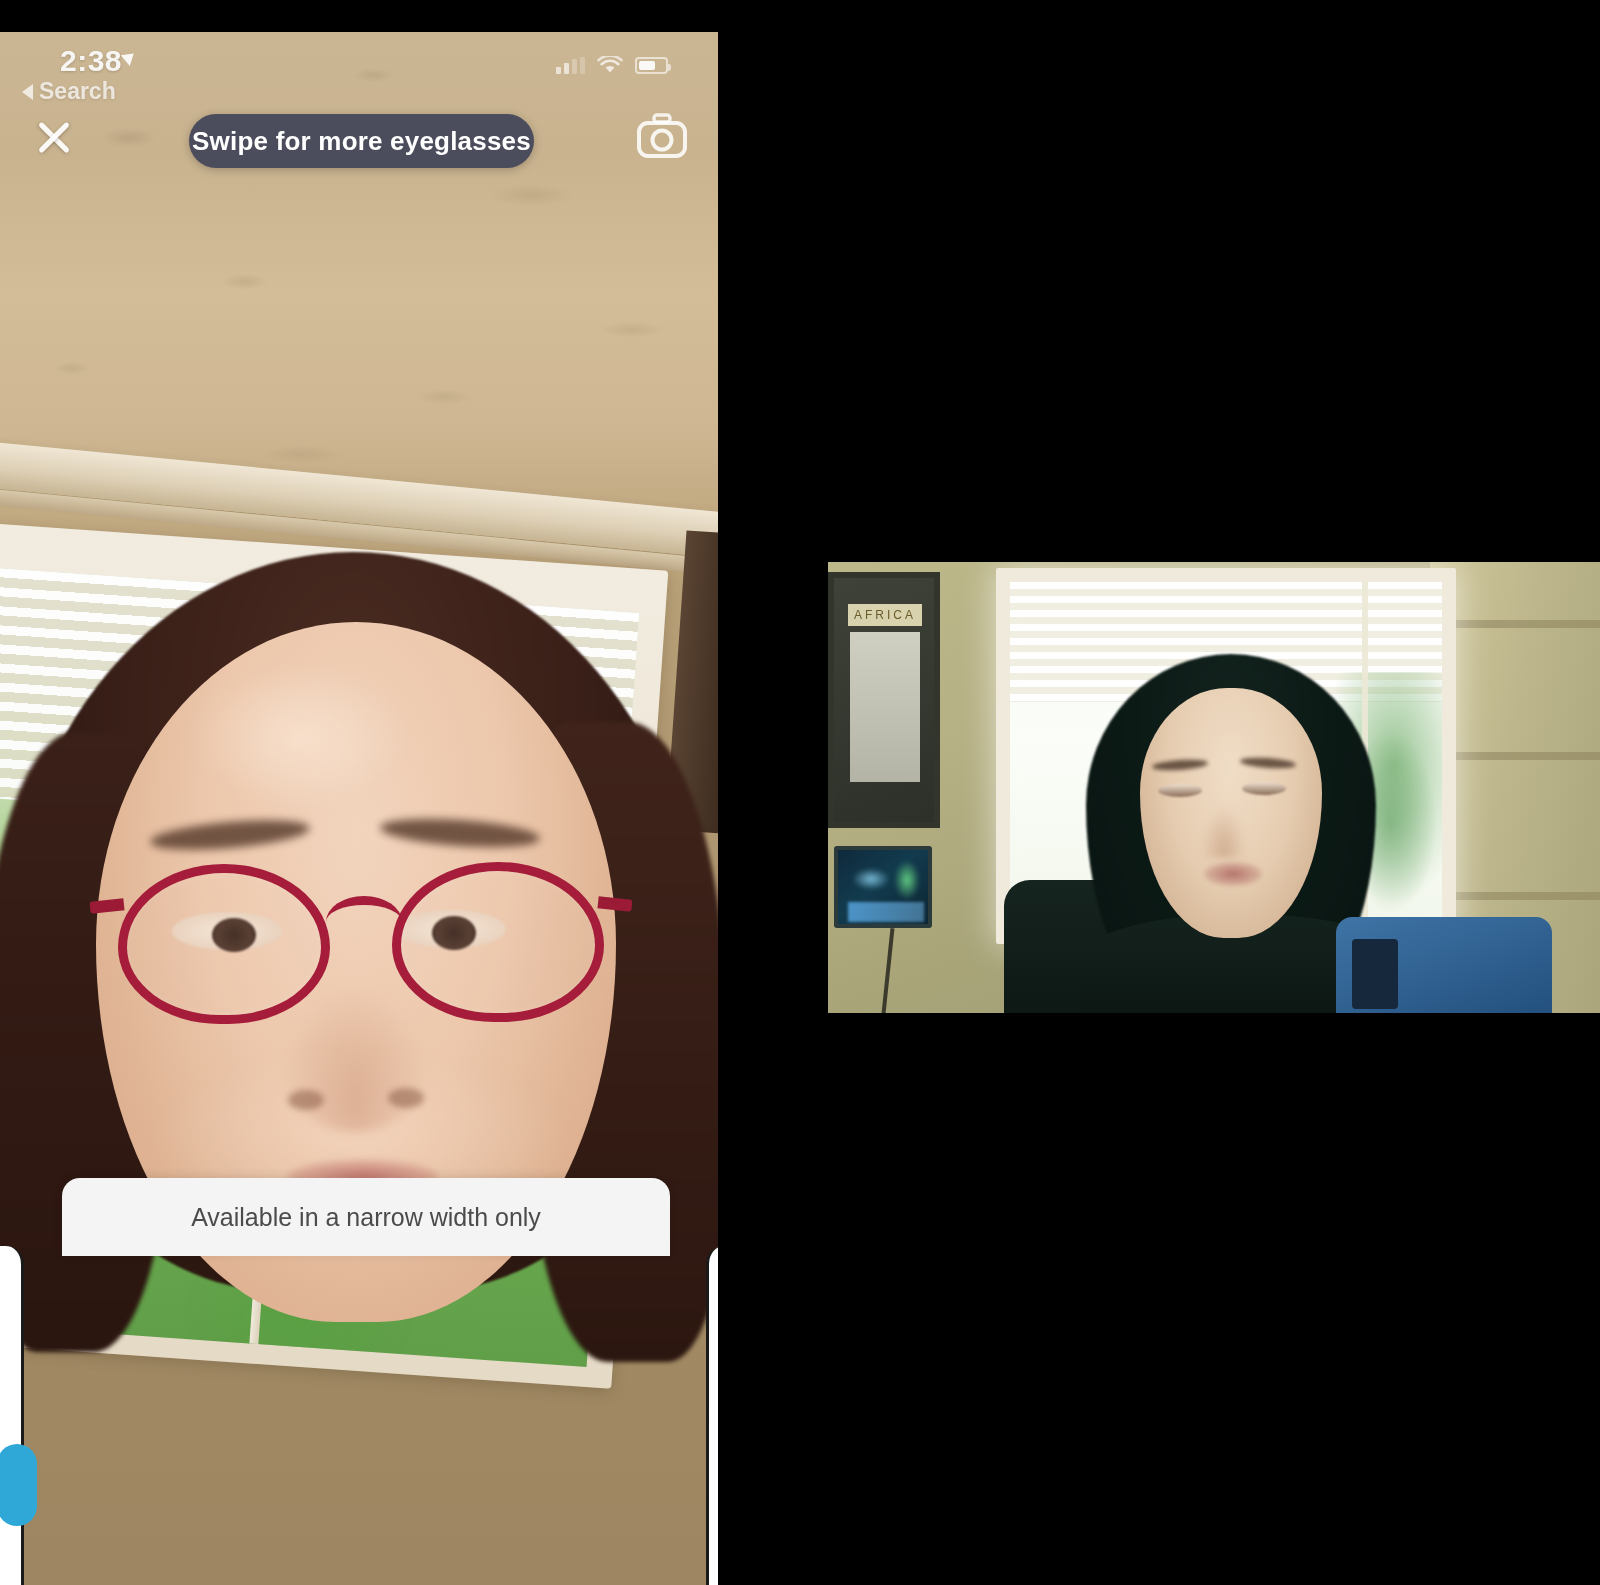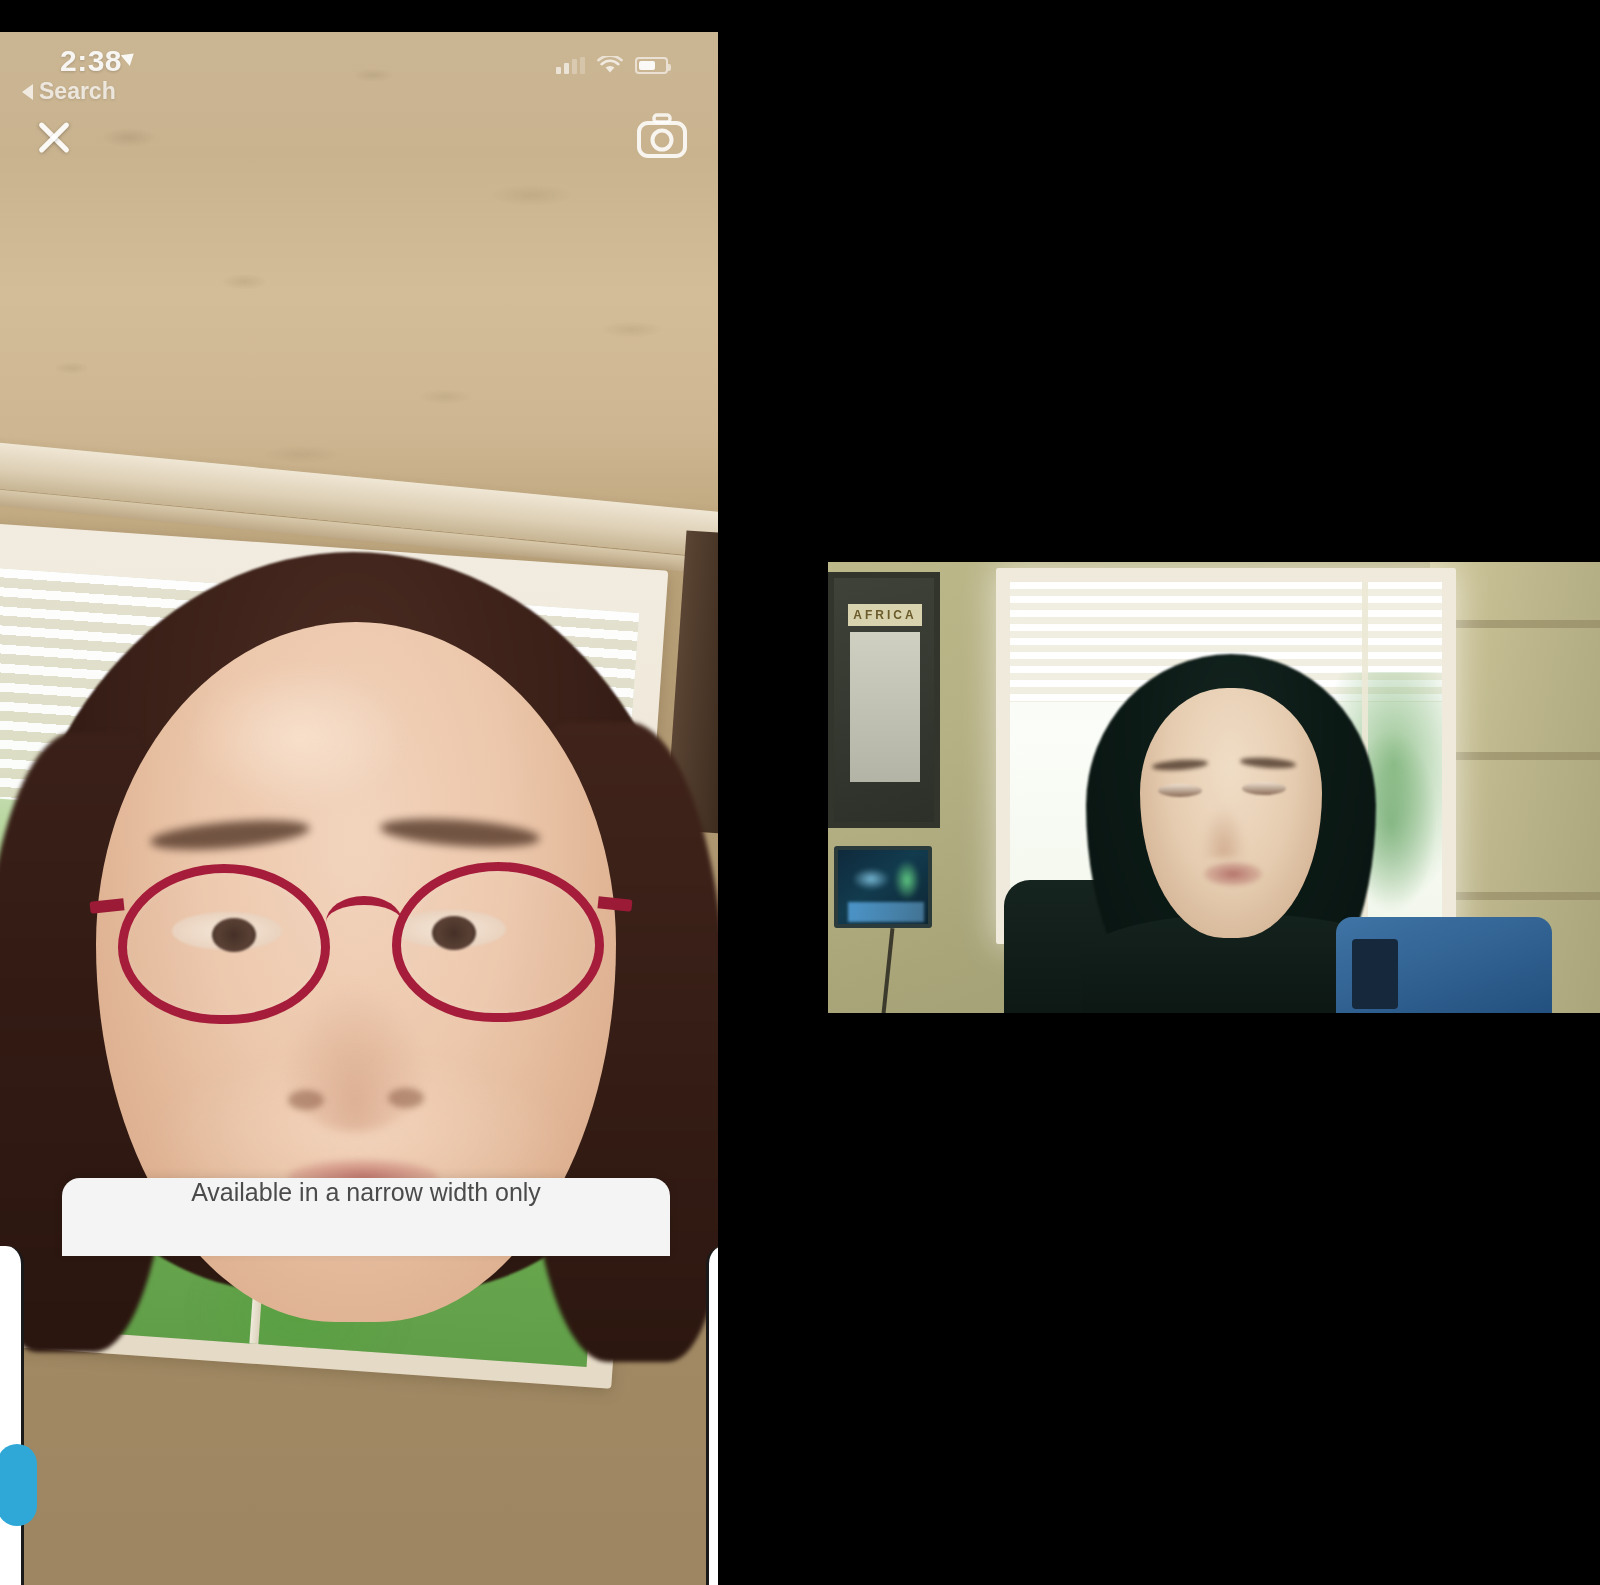--- a/index.html
+++ b/index.html
@@ -229,21 +229,21 @@
     display: flex; align-items: center; justify-content: center;
     color: #fff; font-size: 26px; font-weight: 700; letter-spacing: .2px;
     box-shadow: 0 2px 10px rgba(0,0,0,.22);
   }
   .cam-btn { position: absolute; right: 28px; top: 80px; width: 56px; height: 52px; cursor: pointer; }
 
   
   .narrow-banner {
     position: absolute; left: 62px; top: 1146px; width: 608px; height: 78px;
     background: #f4f4f4; border-radius: 18px 18px 0 0;
-    display: flex; justify-content: center;
+    display: flex; align-items: center; justify-content: center;
     color: #4b4b4b; font-size: 25px;
     box-shadow: 0 -2px 10px rgba(0,0,0,.10);
   }
   .card-prev {
     position: absolute; left: -36px; top: 1214px; width: 60px; height: 371px;
     background: #fff; border-radius: 18px;
     border-right: 3px solid #1a1a1a;
   }
   .card-prev .pill-edge {
     position: absolute; right: -16px; top: 198px; width: 40px; height: 82px;
@@ -336,21 +336,21 @@
     position: absolute; left: 0; top: 10px; width: 112px; height: 256px;
     background: linear-gradient(160deg, #3e4239, #2c3028);
     border: 6px solid #31352c;
   }
   .dark-pic .inner {
     position: absolute; left: 16px; top: 54px; right: 14px; bottom: 40px;
     background: linear-gradient(180deg, #cfcfc2, #b4b4a6);
   }
   .dark-pic .cap {
     position: absolute; left: 14px; top: 26px; right: 12px; height: 22px;
-    background: #d8d3ae; color: #6b5a2a; font-size: 12px; font-weight: 700;
+    background: #d8d3ae; color: #6b5a2a; font-size: 12px; font-weight: 400;
     letter-spacing: 3px; text-align: center; line-height: 22px; overflow: hidden;
   }
   .thermo {
     position: absolute; left: 6px; top: 284px; width: 98px; height: 82px;
     background: linear-gradient(140deg, #0f2a3c, #123b4e 45%, #0d2533);
     border: 4px solid #2b3a3a; border-radius: 3px; overflow: hidden;
   }
   .thermo .g1 { position:absolute; left:14px; top:18px; width:38px; height:22px;
     background: radial-gradient(ellipse, rgba(140,210,240,.85), transparent 70%); filter: blur(2px); }
   .thermo .g2 { position:absolute; left:56px; top:10px; width:26px; height:40px;
@@ -471,20 +471,23 @@
           </div>
       </div>
     </div>
 
     <div class="back-link">
       <span class="back-tri"></span>
       <span>Search</span>
     </div>
 
     <div class="close-x"></div>
+    <div class="swipe-pill">
+      <span>Swipe for more eyeglasses</span>
+    </div>
     <div class="cam-btn">
       <svg width="56" height="52" viewBox="0 0 56 52">
         <rect x="20" y="3" width="16" height="7" rx="3" fill="none" stroke="rgba(255,255,255,.82)" stroke-width="3.4"></rect>
         <rect x="5" y="11" width="46" height="33" rx="9" fill="none" stroke="rgba(255,255,255,.86)" stroke-width="4"></rect>
         <circle cx="28" cy="28" r="9.5" fill="none" stroke="rgba(255,255,255,.86)" stroke-width="4"></circle>
       </svg>
     </div>
 
     <div class="narrow-banner">
       <span>Available in a narrow width only</span>

